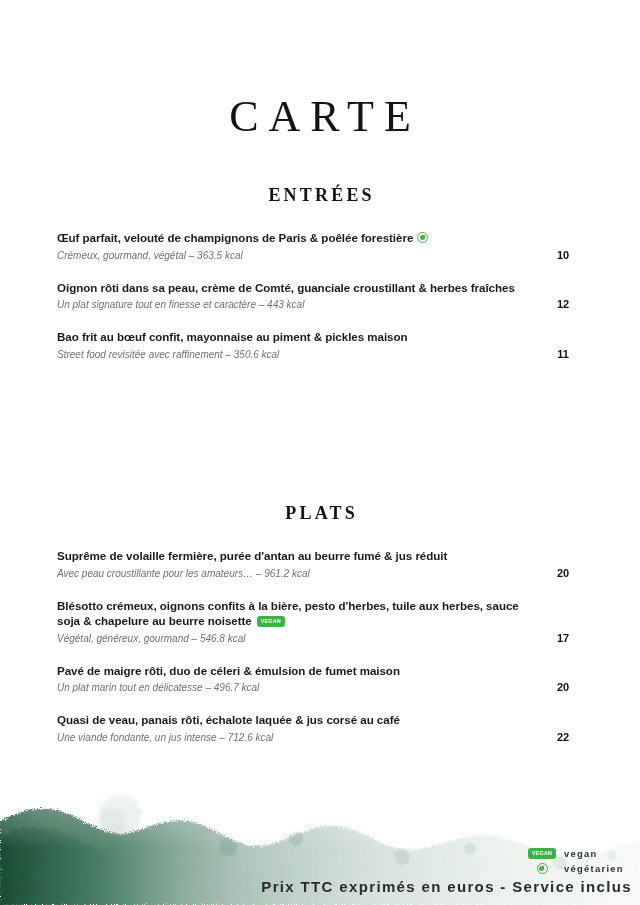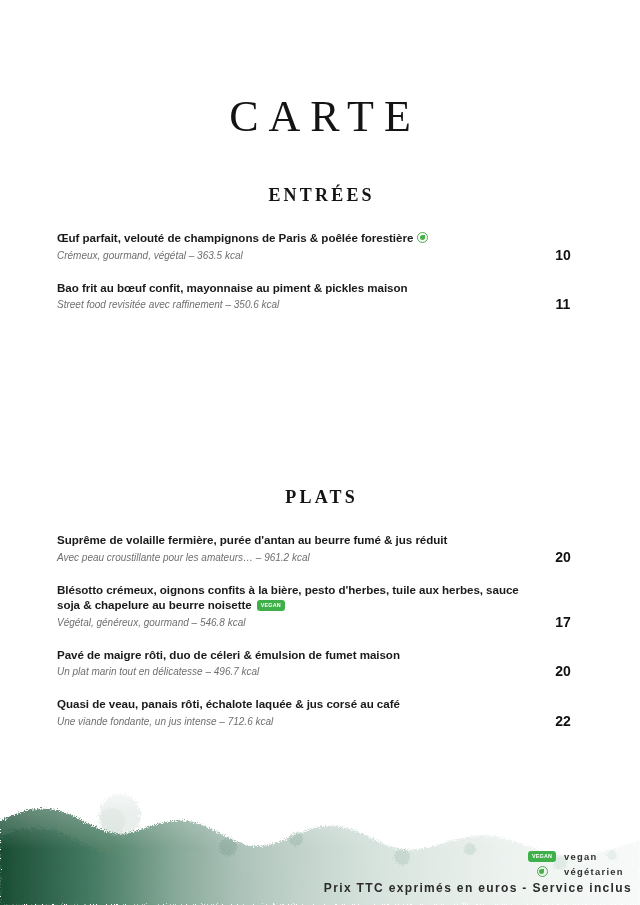--- a/index.html
+++ b/index.html
@@ -50,21 +50,21 @@
     color: #141414;
     line-height: 1;
   }
 
   .section {
     position: absolute;
     left: 0;
     right: 0;
   }
   #section-entrees { top: 186px; }
-  #section-plats   { top: 488px; }
+  #section-plats   { top: 504px; }
 
   .section-heading {
     text-align: center;
     font-family: "Liberation Serif", serif;
     font-size: 18px;
     font-weight: 700;
     letter-spacing: 3.2px;
     text-indent: 3.2px;
     color: #141414;
     margin: 0 0 26px 0;
@@ -99,21 +99,21 @@
     color: #6f6f6f;
     margin: 2px 0 0 0;
   }
 
   .item-price {
     position: absolute;
     right: 0;
     bottom: 0;
     width: 46px;
     text-align: center;
-    font-size: 14px;
+    font-size: 11px;
     font-weight: 700;
     color: #111111;
     line-height: 15px;
   }
 
   
   .badge-veg {
     display: inline-block;
     width: 11px;
     height: 11px;
@@ -179,21 +179,21 @@
     width: 26px;
     display: flex;
     justify-content: center;
     align-items: center;
   }
   .legend-badge-slot .badge-veg,
   .legend-badge-slot .badge-vegan { margin-left: 0; vertical-align: 0; }
 
   #footer-note {
     margin-top: 3px;
-    font-size: 12px;
+    font-size: 15px;
     font-weight: 700;
     letter-spacing: 1.35px;
     color: #2b2b2b;
     white-space: nowrap;
   }
 </style>
 </head>
 <body>
 
 <svg id="watercolor" viewBox="0 0 640 130" preserveAspectRatio="none" xmlns="http://www.w3.org/2000/svg">
@@ -257,20 +257,25 @@
   <div class="section" id="section-entrees">
     <h2 class="section-heading">ENTRÉES</h2>
     <div class="items">
 
       <div class="item">
         <p class="item-title"><span>Œuf parfait, velouté de champignons de Paris &amp; poêlée forestière</span><span class="badge-veg"></span></p>
         <p class="item-desc">Crémeux, gourmand, végétal – 363.5 kcal</p>
         <div class="item-price">10</div>
       </div>
 
+      <div class="item">
+        <p class="item-title"><span>Oignon rôti dans sa peau, crème de Comté, guanciale croustillant &amp; herbes fraîches</span></p>
+        <p class="item-desc">Un plat signature tout en finesse et caractère – 443 kcal</p>
+        <div class="item-price">12</div>
+      </div>
 
 
       <div class="item">
         <p class="item-title"><span>Bao frit au bœuf confit, mayonnaise au piment &amp; pickles maison</span></p>
         <p class="item-desc">Street food revisitée avec raffinement – 350.6 kcal</p>
         <div class="item-price">11</div>
       </div>
 
     </div>
   </div>

